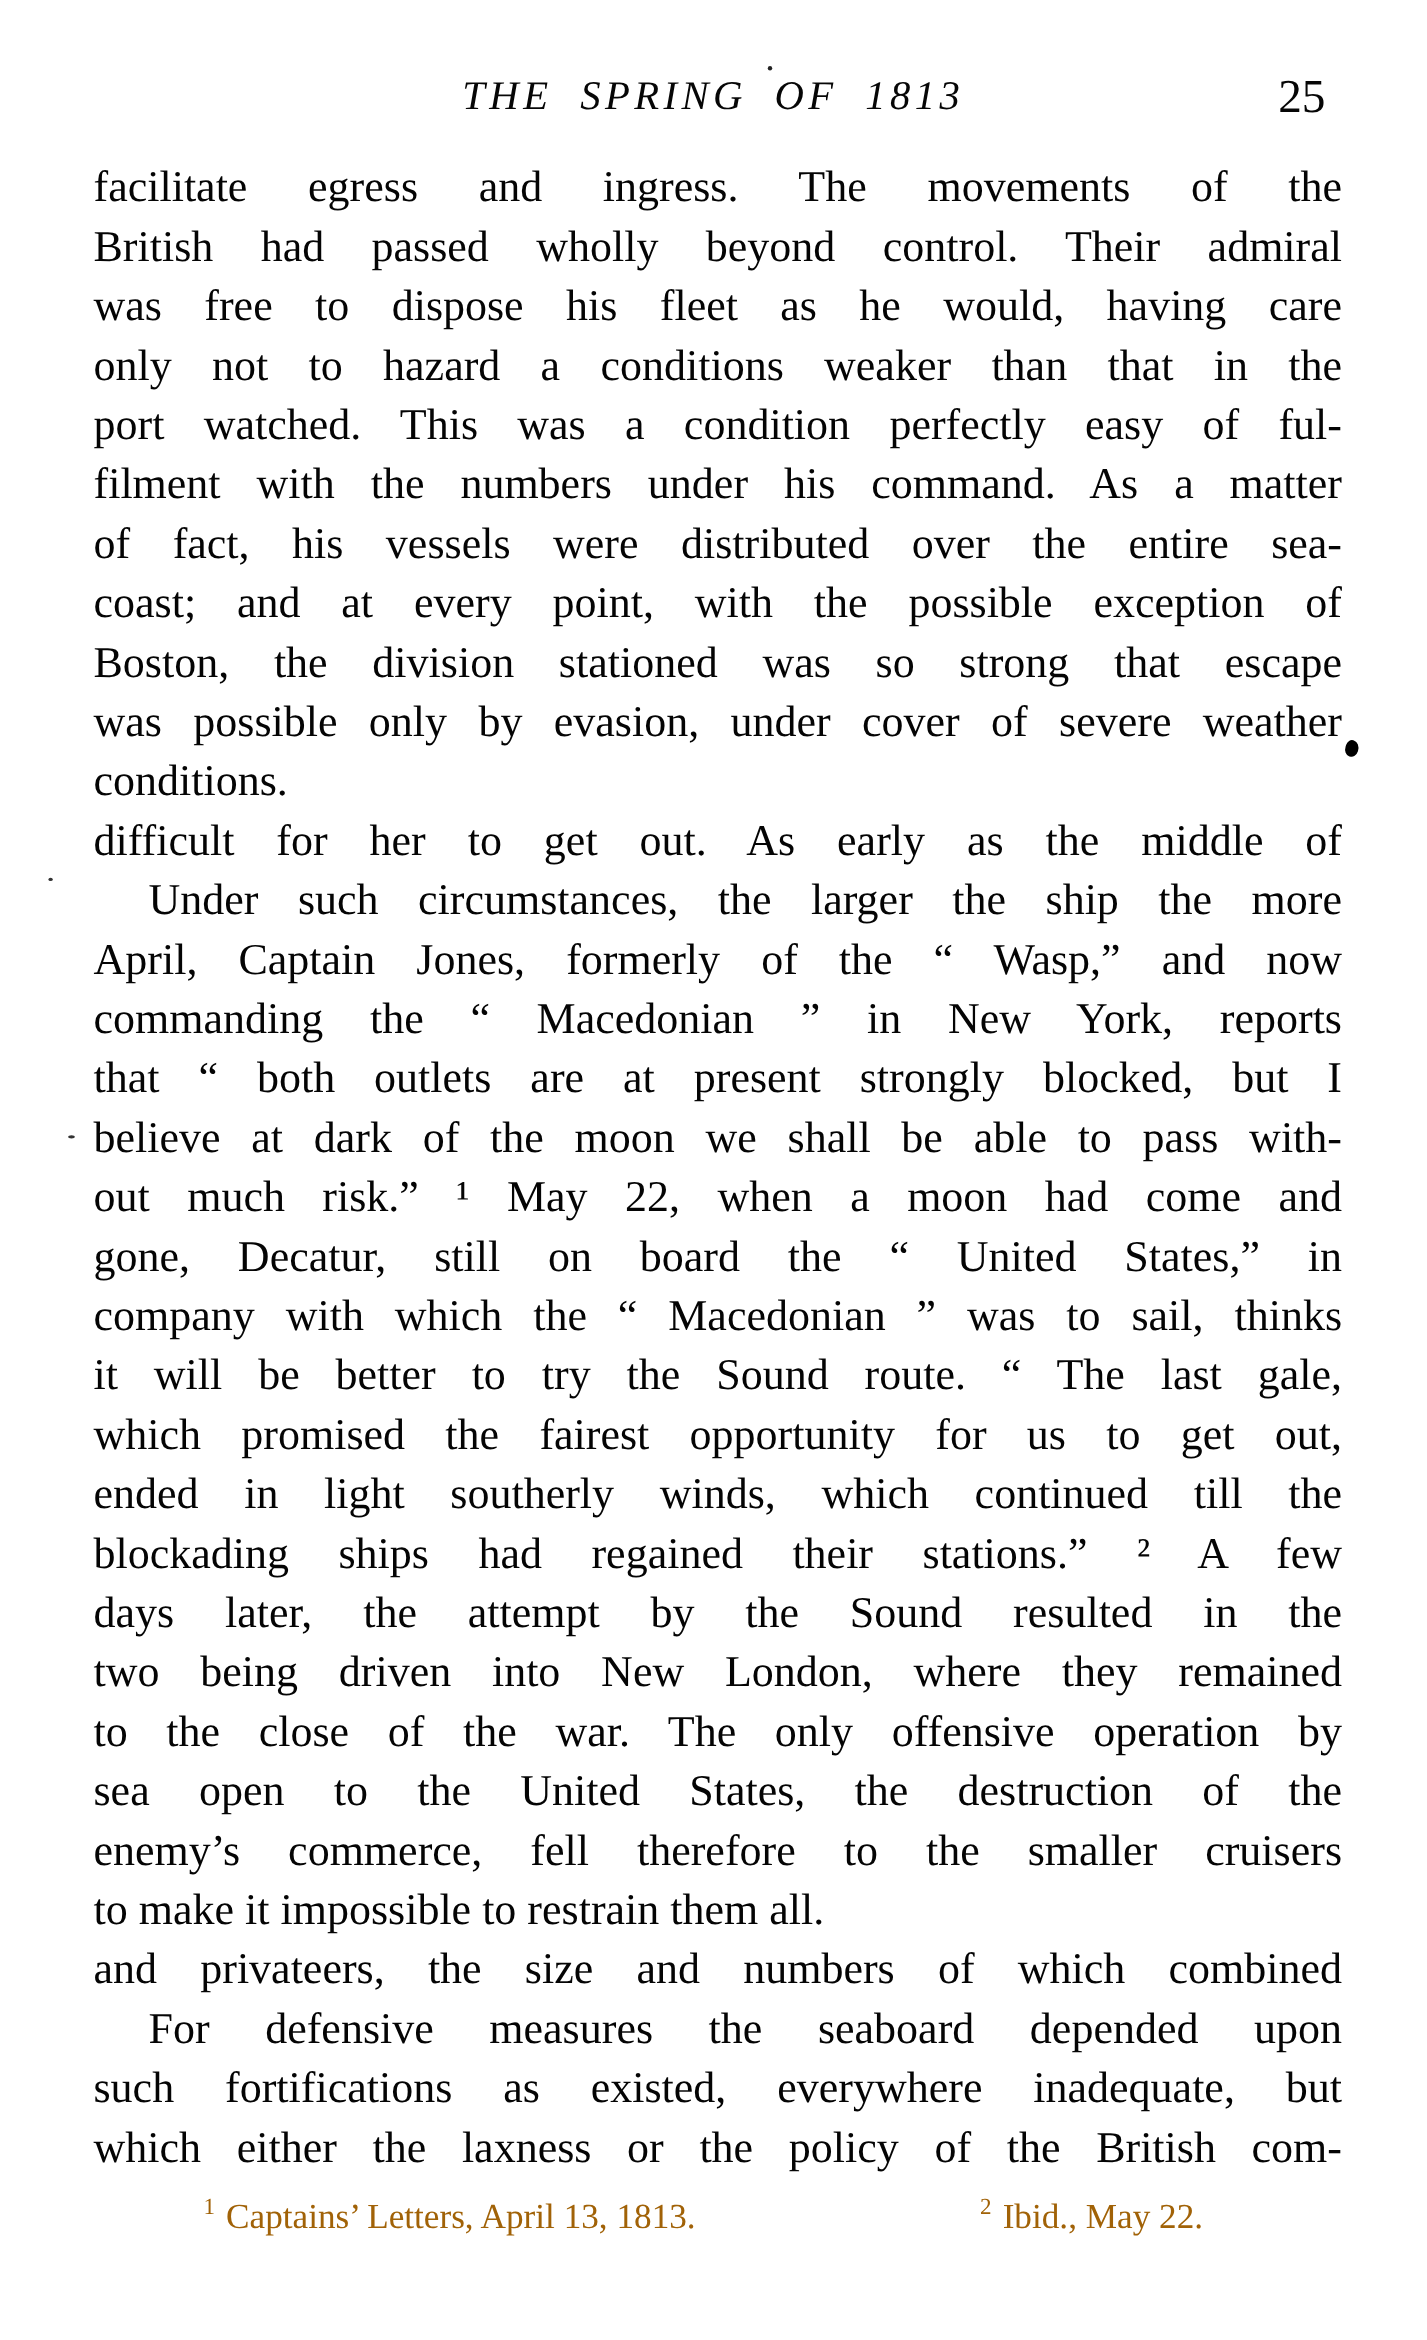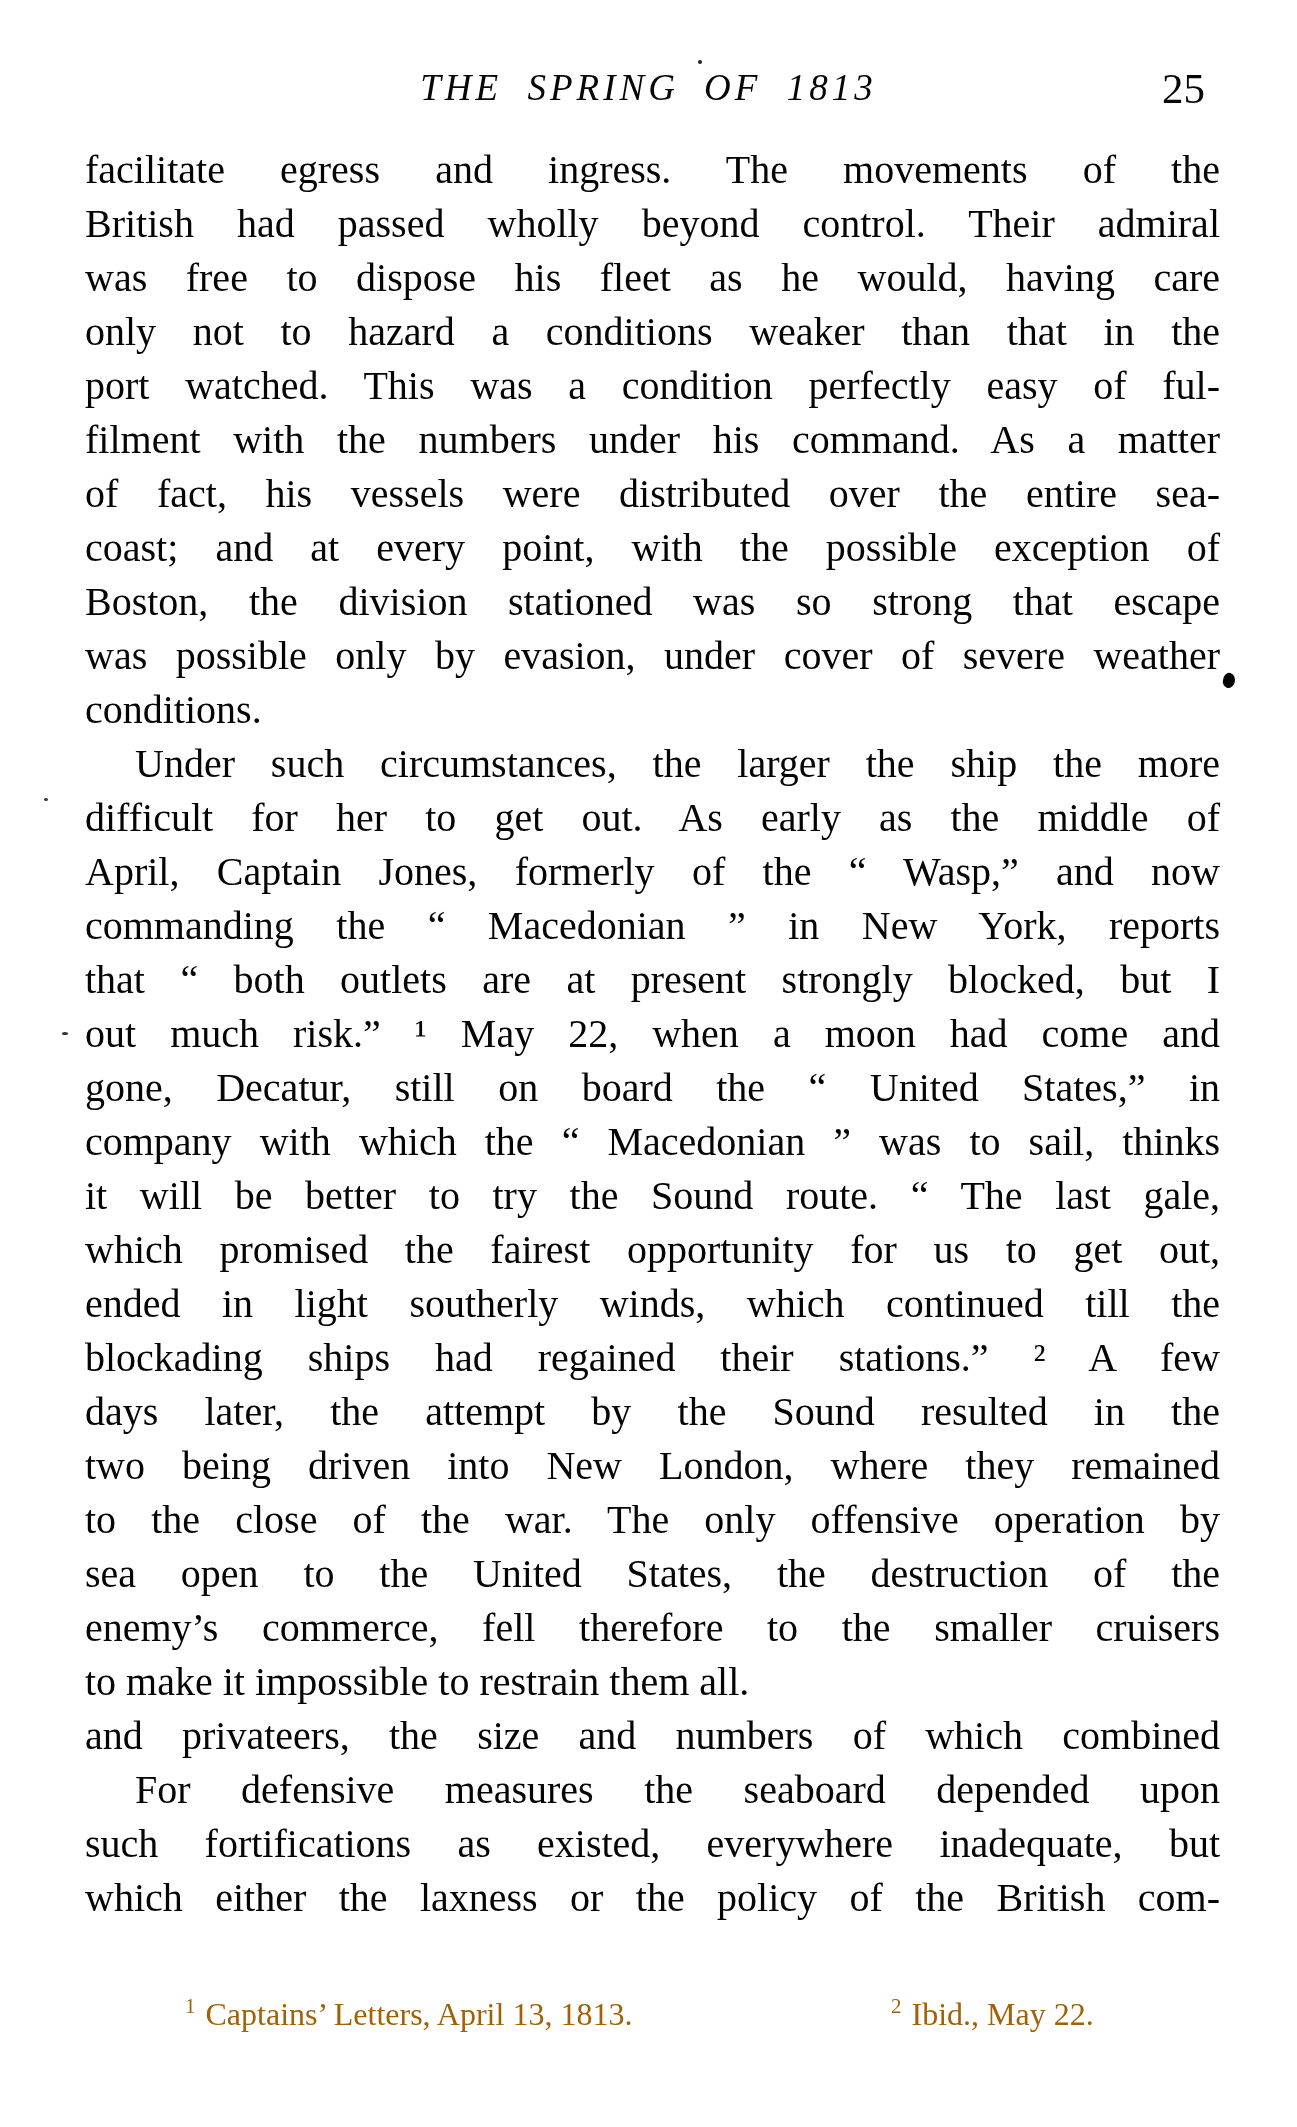--- a/index.html
+++ b/index.html
@@ -106,25 +106,26 @@
         <div class="line">only not to hazard a conditions weaker than that in the</div>
         <div class="line">port watched.  This was a condition perfectly easy of ful-</div>
         <div class="line">filment with the numbers under his command.  As a matter</div>
         <div class="line">of fact, his vessels were distributed over the entire sea-</div>
         <div class="line">coast; and at every point, with the possible exception of</div>
         <div class="line">Boston, the division stationed was so strong that escape</div>
         <div class="line">was possible only by evasion, under cover of severe weather</div>
         <div class="line flush">conditions.</div>
       </div>
       <div class="paragraph">
+        <div class="line">difficult for her to get out.  As early as the middle of</div>
         <div class="line indent">Under such circumstances, the larger the ship the more</div>
-        <div class="line">difficult for her to get out.  As early as the middle of</div>
         <div class="line">April, Captain Jones, formerly of the “ Wasp,” and now</div>
         <div class="line">commanding the “ Macedonian ” in New York, reports</div>
         <div class="line">that “ both outlets are at present strongly blocked, but I</div>
+        <div class="line">believe at dark of the moon we shall be able to pass with-</div>
         <div class="line">out much risk.” ¹  May 22, when a moon had come and</div>
         <div class="line">gone, Decatur, still on board the “ United States,” in</div>
         <div class="line">company with which the “ Macedonian ” was to sail, thinks</div>
         <div class="line">it will be better to try the Sound route.  “ The last gale,</div>
         <div class="line">which promised the fairest opportunity for us to get out,</div>
         <div class="line">ended in light southerly winds, which continued till the</div>
         <div class="line">blockading ships had regained their stations.” ²  A few</div>
         <div class="line">days later, the attempt by the Sound resulted in the</div>
         <div class="line">two being driven into New London, where they remained</div>
         <div class="line">to the close of the war.  The only offensive operation by</div>

